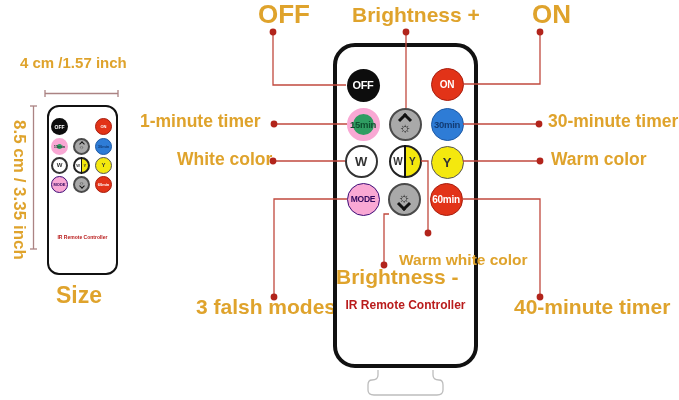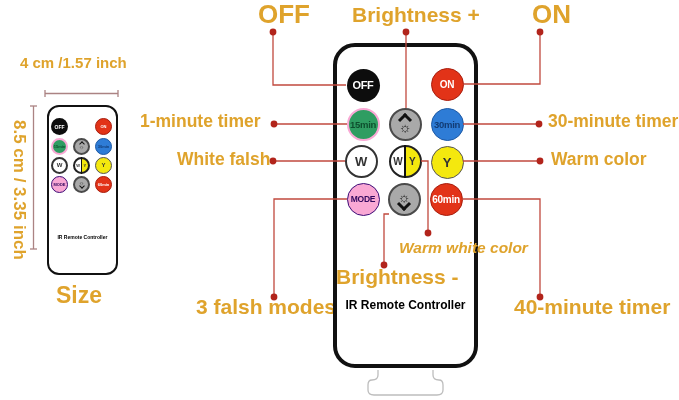--- a/index.html
+++ b/index.html
@@ -22,35 +22,35 @@
   }
   .remote.big{
     left:333px;top:43px;width:145px;height:325px;
     border:4px solid #111;border-radius:22px;z-index:1;
   }
   .remote.small{
     left:47px;top:105px;width:71px;height:170px;
     border:2.5px solid #111;border-radius:12px;z-index:1;
   }
   .brand{
-    position:absolute;left:0;width:100%;text-align:center;color:#000000;font-weight:600;
+    position:absolute;left:0;width:100%;text-align:center;color:#b91c1c;font-weight:600;
   }
   .remote.big .brand{top:251px;font-size:12px;}
   .remote.small .brand{top:127px;font-size:5px;}
   
   .btn{
     position:absolute;border-radius:50%;box-sizing:border-box;
     display:flex;align-items:center;justify-content:center;flex-direction:column;
     font-weight:bold;letter-spacing:-0.3px;
   }
   .remote.big .btn{width:33px;height:33px;}
   .remote.small .btn{width:17px;height:17px;}
   .btn.black{background:#0d0d0d;color:#fff;}
   .btn.red{background:#e23318;border:1px solid #a81d0d;color:#fff;}
-  .btn.green{background:#2f9d62;border:2px solid #f9a8d4;color:#0e4f2e;}
+  .btn.green{background:#2f9d62;border:6px solid #f9a8d4;color:#0e4f2e;}
   .btn.blue{background:#2e7cd6;border:1px solid #1d59a5;color:#123c75;}
   .btn.yellow{background:#f4e80e;border:1.5px solid #555;color:#333;}
   .btn.purple{background:#f9a8d4;border:1px solid #3c0d77;color:#31085e;}
   .btn.gray{background:#a9a9a9;border:2px solid #4a4a4a;}
   .btn.white{background:#fff;border:2px solid #333;color:#333;}
   .btn.split{background:linear-gradient(90deg,#ffffff 50%,#f4e80e 50%);border:2px solid #222;color:#333;flex-direction:row;}
   .btn.split .half{width:50%;text-align:center;}
   .btn.split .divider{position:absolute;left:50%;top:-2px;bottom:-2px;width:1.5px;background:#111;margin-left:-0.75px;}
   
   .remote.big .btn.black{font-size:11px;}
@@ -81,24 +81,24 @@
 <body>
 
 <div class="canvas">
 
   <div class="lbl xl" style="left:258px;top:1px;">OFF</div>
   <div class="lbl lg" style="left:352px;top:4px;">Brightness +</div>
   <div class="lbl xl" style="left:532px;top:1px;">ON</div>
 
   <div class="lbl md" style="left:140px;top:112px;">1-minute timer</div>
   <div class="lbl md" style="left:548px;top:112px;">30-minute timer</div>
-  <div class="lbl md" style="left:177px;top:150px;">White falsh</div>
+  <div class="lbl md" style="left:177px;top:150px;">White color</div>
   <div class="lbl md" style="left:551px;top:150px;">Warm color</div>
 
-  <div class="lbl sm z-top" style="left:399px;top:240px;font-style:italic;">Warm white color</div>
+  <div class="lbl sm z-top" style="left:399px;top:252px;">Warm white color</div>
   <div class="lbl lg z-top" style="left:336px;top:266px;">Brightness -</div>
   <div class="lbl lg" style="left:196px;top:296px;">3 falsh modes</div>
   <div class="lbl lg" style="left:514px;top:296px;">40-minute timer</div>
 
   <div class="lbl" style="left:20px;top:55px;font-size:15px;">4 cm /1.57 inch</div>
   <div class="lbl rot" style="left:28px;top:120px;">8.5 cm / 3.35 inch</div>
   <div class="lbl" style="left:56px;top:283px;font-size:23px;">Size</div>
 
   <div class="remote small">
     <div class="btn black" style="left:2px;top:11px;">OFF</div>

